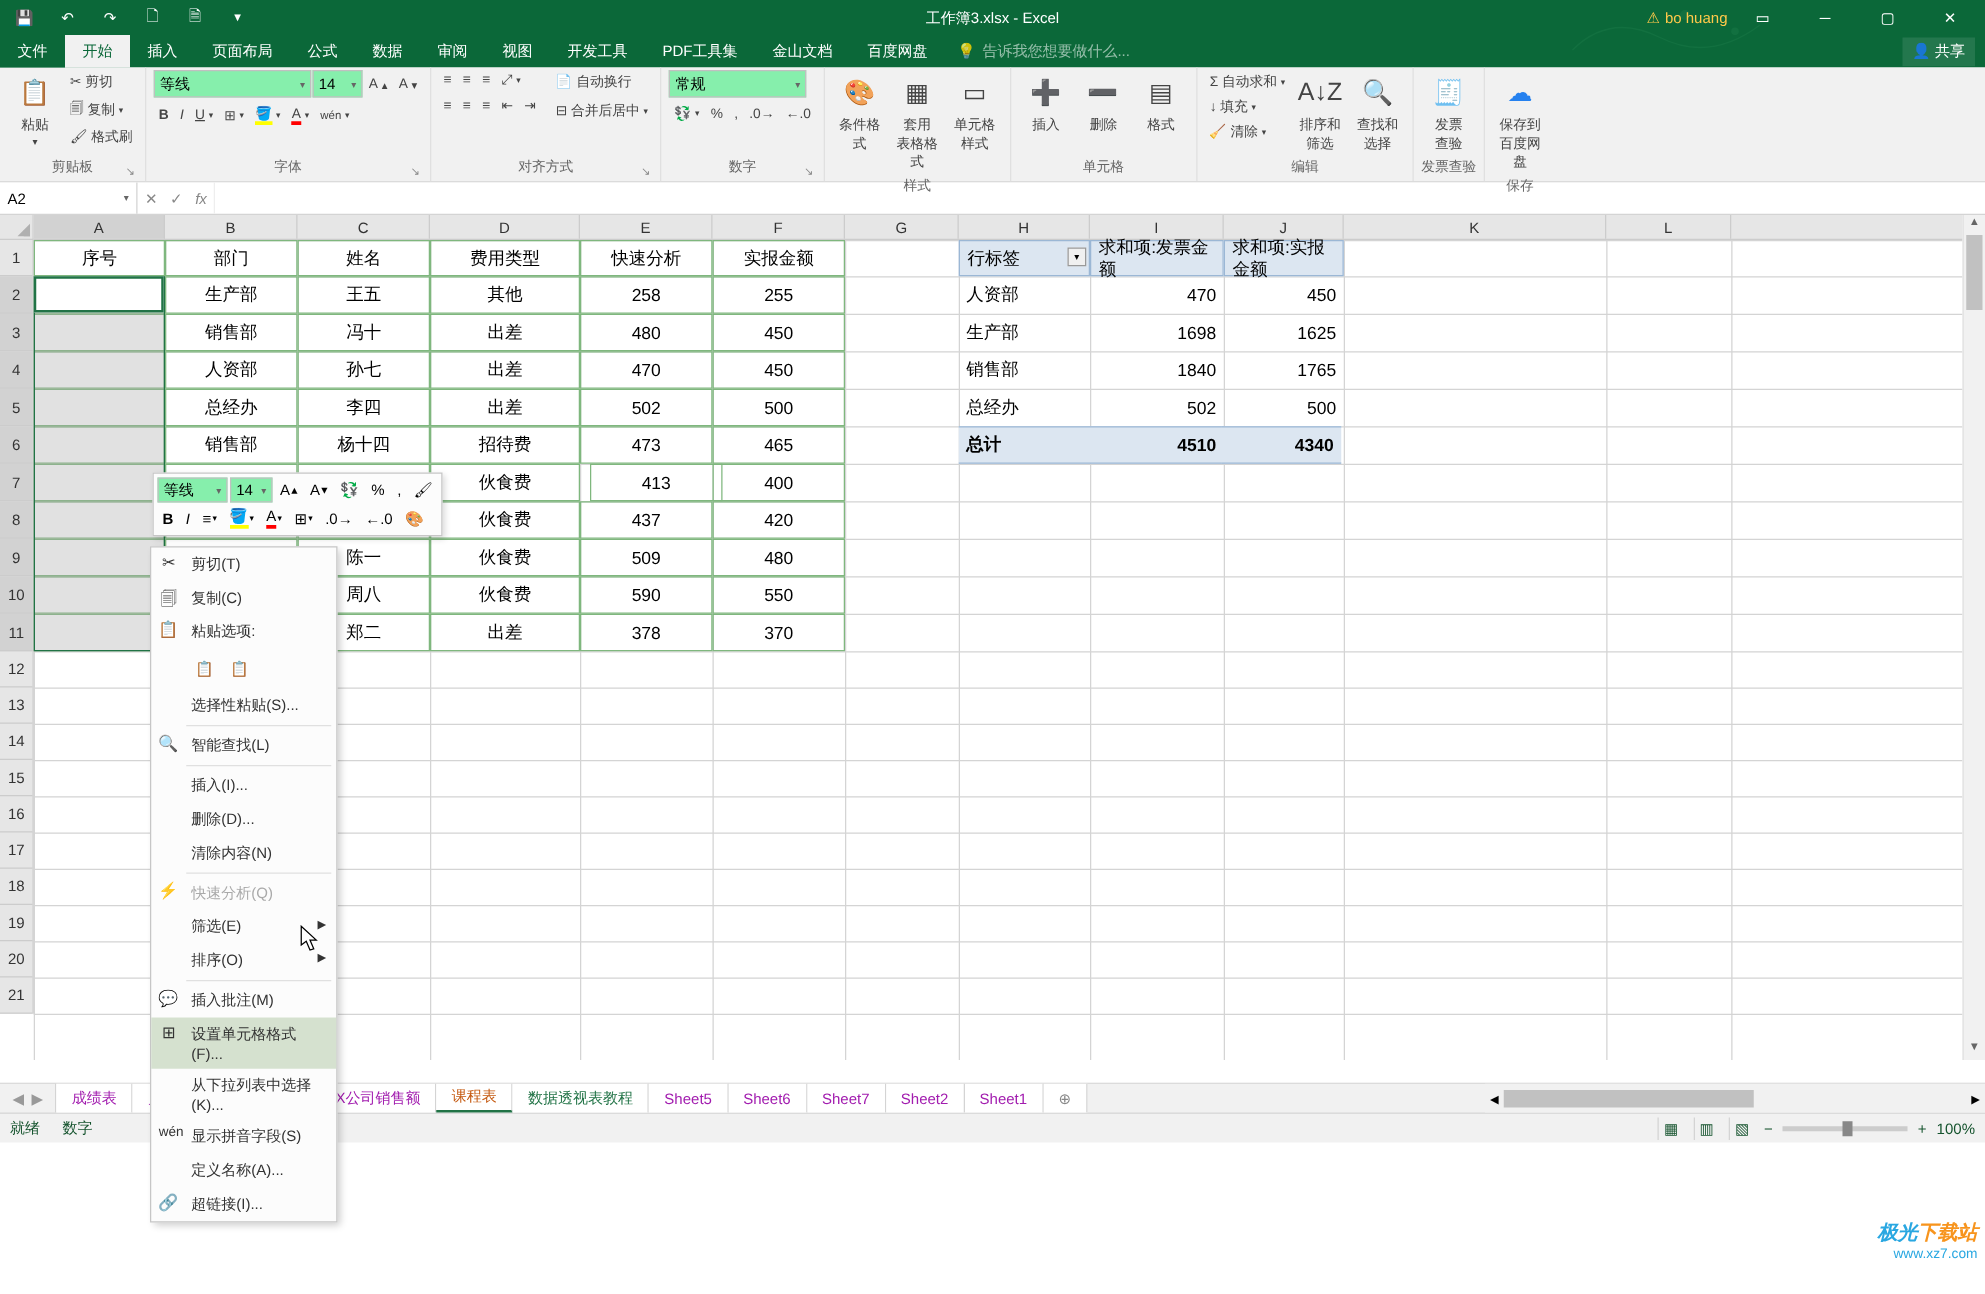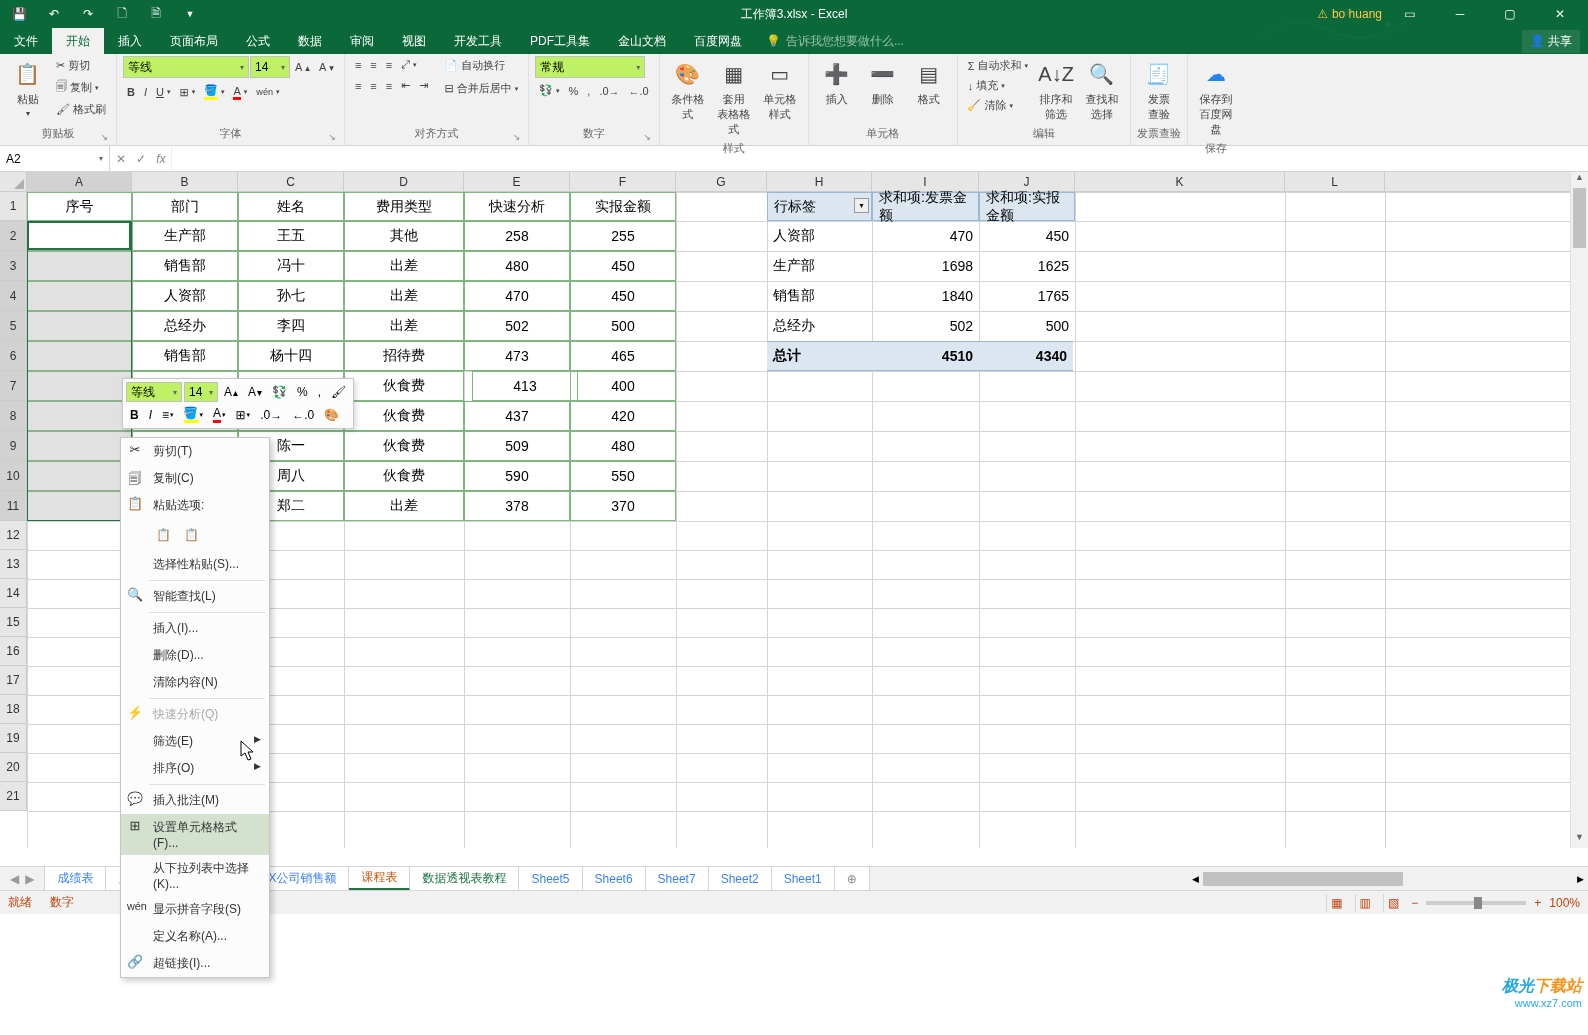--- a/index.html
+++ b/index.html
@@ -29,21 +29,21 @@
 .ribbon { height: 92px; background: #f1f1f1; border-bottom: 1px solid #d4d4d4; display:flex; }
 .rgroup { border-right: 1px solid #e0e0e0; padding: 2px 6px 0; display:flex; flex-direction:column; }
 .rgroup-body { flex:1; display:flex; align-items:flex-start; gap:2px; }
 .rgroup-label { text-align:center; font-size:11px; color:#666; padding: 2px 0 4px; position:relative; }
 .rgroup-label .launcher { position:absolute; right:2px; bottom:3px; font-size:9px; color:#888; }
 .bigbtn { display:flex; flex-direction:column; align-items:center; justify-content:center; width:44px; padding:2px; cursor:pointer; text-align:center; font-size:11px; color:#444; gap:2px; }
 .bigbtn .ico { width:32px; height:32px; display:flex; align-items:center; justify-content:center; font-size:20px; }
 .smbtn { padding:2px 4px; display:flex; align-items:center; gap:3px; cursor:pointer; font-size:11px; color:#444; }
 .vstack { display:flex; flex-direction:column; gap:1px; }
 .hstack { display:flex; gap:1px; align-items:center; }
-.combo { height:22px; border:1px solid #c0c0c0; background:#bef264; font-size:12px; padding:0 4px; display:flex; align-items:center; justify-content:space-between; }
+.combo { height:22px; border:1px solid #c0c0c0; background:#86efac; font-size:12px; padding:0 4px; display:flex; align-items:center; justify-content:space-between; }
 .combo .arr { font-size:8px; color:#666; margin-left:4px; }
 
 
 .fbar { height: 26px; border-bottom:1px solid #d4d4d4; display:flex; align-items:stretch; background:#fff; }
 .namebox { width:110px; border-right:1px solid #d4d4d4; display:flex; align-items:center; padding:0 6px; justify-content:space-between; }
 .namebox .arr { font-size:8px; color:#666; }
 .fbar-btns { display:flex; align-items:center; padding:0 6px; gap:10px; border-right:1px solid #eee; color:#888; }
 .fx-area { flex:1; display:flex; align-items:center; padding:0 6px; }
 
 
@@ -70,31 +70,31 @@
 .sel-active { position:absolute; background:#fff; border:2px solid #217346; }
 .vscroll { position:absolute; right:0; top:0; bottom:18px; width:18px; background:#f1f1f1; border-left:1px solid #e0e0e0; }
 .vscroll .thumb { position:absolute; left:2px; right:2px; top:16px; height:60px; background:#c1c1c1; }
 .vscroll .arrup, .vscroll .arrdown { position:absolute; left:0; right:0; height:16px; text-align:center; font-size:9px; color:#666; }
 .vscroll .arrup { top:0; } .vscroll .arrdown { bottom:0; }
 .dropdown-arrow { position:absolute; width:15px; height:15px; border:1px solid #999; background:#f0f0f0; font-size:8px; text-align:center; line-height:13px; }
 
 
 .sheettabs { height: 24px; background:#f1f1f1; border-top:1px solid #d4d4d4; display:flex; align-items:stretch; }
 .tabnav { display:flex; align-items:center; gap:6px; padding:0 10px; color:#999; border-right:1px solid #d4d4d4; }
-.stab { padding:0 12px; border-right:1px solid #d4d4d4; display:flex; align-items:center; font-size:12px; color:#3b82f6; background:#fff; }
+.stab { padding:0 12px; border-right:1px solid #d4d4d4; display:flex; align-items:center; font-size:12px; color:#a21caf; background:#fff; }
 .stab.active { background:#fff; border-bottom:2px solid #217346; font-weight: normal; }
 .stab.orange { color:#c55a11; }
 .stab.green { color:#217346; }
 .stab.add { color:#888; }
 .sheet-hscroll { margin-left:auto; width:400px; display:flex; align-items:center; background:#f1f1f1; position:relative; }
 .sheet-hscroll .track { flex:1; height:14px; background:#f1f1f1; position:relative; }
 .sheet-hscroll .thumb { position:absolute; left:0; top:0; bottom:0; width:200px; background:#c1c1c1; }
 
 
-.statusbar { height:24px; background:#f1f1f1; border-top:1px solid #d4d4d4; display:flex; align-items:center; padding:0 8px; font-size:12px; color:#c2410c; }
+.statusbar { height:24px; background:#f1f1f1; border-top:1px solid #d4d4d4; display:flex; align-items:center; padding:0 8px; font-size:12px; color:#14532d; }
 .statusbar .right { margin-left:auto; display:flex; align-items:center; gap:8px; }
 .viewbtn { padding:2px 4px; border-left:1px solid #d4d4d4; }
 .zoom-slider { width:100px; height:4px; background:#ccc; position:relative; }
 .zoom-slider .thumb { position:absolute; left:48px; top:-4px; width:8px; height:12px; background:#888; }
 
 
 .ctxmenu { position:absolute; background:#fcfcfc; border:1px solid #c6c6c6; box-shadow: 3px 3px 6px rgba(0,0,0,0.2); width:150px; font-size:12px; }
 .ctxitem { padding:5px 8px 5px 32px; position:relative; cursor:pointer; color:#333; }
 .ctxitem:hover, .ctxitem.hover { background:#d5e1cf; }
 .ctxitem .ico { position:absolute; left:6px; top:4px; width:16px; height:16px; font-size:13px; text-align:center; }

